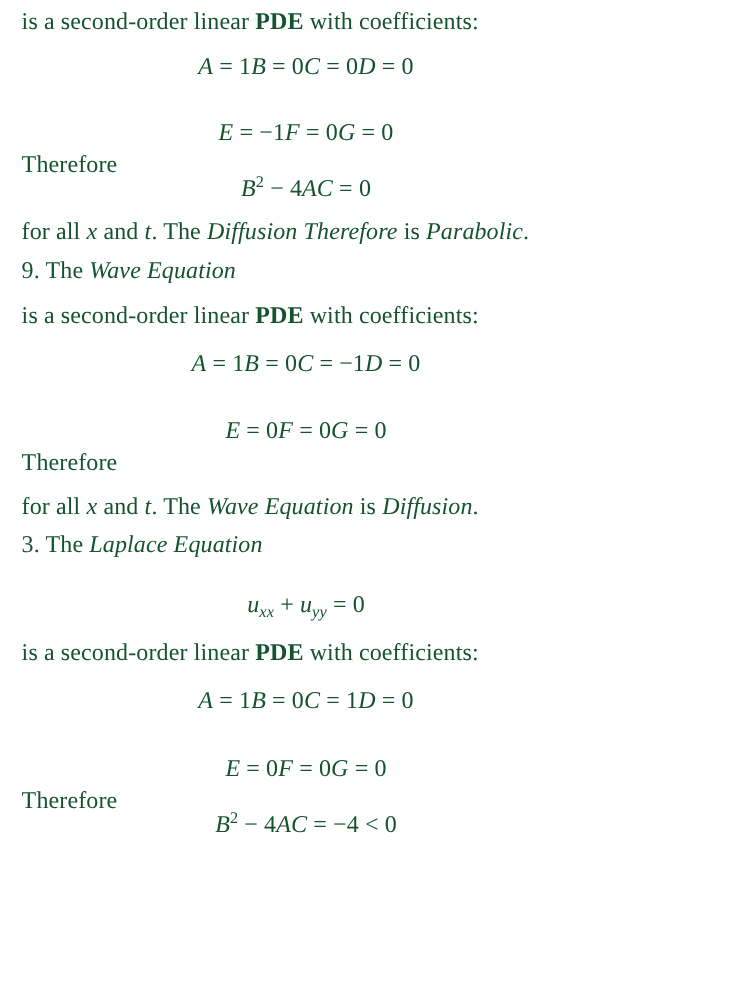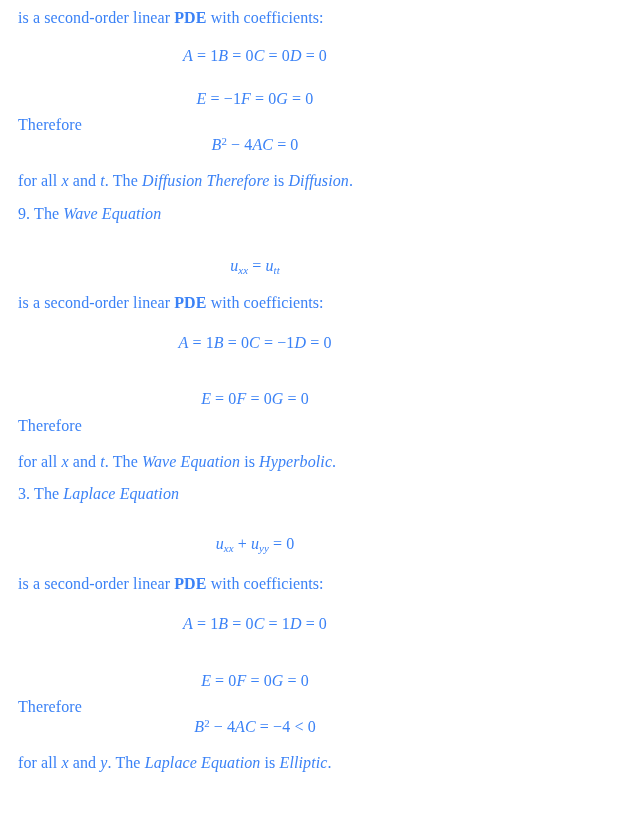--- a/index.html
+++ b/index.html
@@ -7,23 +7,23 @@
     padding: 0;
     background: #ffffff;
   }
   .doc {
     position: relative;
     width: 512px;
     height: 830px;
     box-sizing: border-box;
     padding: 8px 20px 0 18px;
     background: #ffffff;
-    color: #3b82f6;
+    color: #14532d;
     font-family: "Liberation Serif", "DejaVu Serif", serif;
-    font-size: 16px;
+    font-size: 20px;
     letter-spacing: 0.1px;
     overflow: hidden;
   }
   .para {
     margin: 0;
     line-height: 20px;
     text-align: left;
   }
   .disp {
     margin: 0;
@@ -43,21 +43,21 @@
     vertical-align: -0.28em;
     font-style: italic;
   }
   .msup {
     font-size: 0.68em;
     line-height: 0;
     vertical-align: 0.5em;
     font-style: normal;
   }
   .mt18 { margin-top: 18px; }
-  .mt35 { margin-top: 23px; }
+  .mt35 { margin-top: 35px; }
   .mt6  { margin-top: 6px; }
   .mt0  { margin-top: 0; }
   .mt16 { margin-top: 16px; }
   .mt13 { margin-top: 13px; }
   .mt32 { margin-top: 32px; }
   .mt17 { margin-top: 17px; }
   .mt20 { margin-top: 20px; }
   .mt36 { margin-top: 36px; }
   .mt7  { margin-top: 7px; }
   .mt12 { margin-top: 12px; }
@@ -82,47 +82,46 @@
     <div class="disp coeff-row mt35">
       <span><span class="it">E</span><span> = −1</span></span>
       <span><span class="it">F</span><span> = 0</span></span>
       <span><span class="it">G</span><span> = 0</span></span>
     </div>
 
     <p class="para mt6">Therefore</p>
 
     <div class="disp mt0"><span class="it">B</span><span class="msup">2</span><span> − 4</span><span class="it">AC</span><span> = 0</span></div>
 
-    <p class="para mt16"><span>for all </span><span class="it">x</span><span> and </span><span class="it">t</span><span>. The </span><span class="it">Diffusion Therefore</span><span> is </span><span class="it">Diffusion</span><span>.</span></p>
+    <p class="para mt16"><span>for all </span><span class="it">x</span><span> and </span><span class="it">t</span><span>. The </span><span class="it">Diffusion Therefore</span><span> is </span><span class="it">Parabolic</span><span>.</span></p>
   </section>
 
   <section>
     <p class="para mt13"><span>9. The </span><span class="it">Wave Equation</span></p>
 
-    <div class="disp mt32"><span class="it">u</span><span class="msub">xx</span><span> = </span><span class="it">u</span><span class="msub">tt</span><span></span></div>
 
     <p class="para mt17"><span>is a second-order linear </span><span class="bd">PDE</span><span> with coefficients:</span></p>
 
     <div class="disp coeff-row mt20">
       <span><span class="it">A</span><span> = 1</span></span>
       <span><span class="it">B</span><span> = 0</span></span>
       <span><span class="it">C</span><span> = −1</span></span>
       <span><span class="it">D</span><span> = 0</span></span>
     </div>
 
     <div class="disp coeff-row mt36">
       <span><span class="it">E</span><span> = 0</span></span>
       <span><span class="it">F</span><span> = 0</span></span>
       <span><span class="it">G</span><span> = 0</span></span>
     </div>
 
     <p class="para mt7">Therefore</p>
 
 
-    <p class="para mt16"><span>for all </span><span class="it">x</span><span> and </span><span class="it">t</span><span>. The </span><span class="it">Wave Equation</span><span> is </span><span class="it">Hyperbolic</span><span>.</span></p>
+    <p class="para mt16"><span>for all </span><span class="it">x</span><span> and </span><span class="it">t</span><span>. The </span><span class="it">Wave Equation</span><span> is </span><span class="it">Diffusion</span><span>.</span></p>
   </section>
 
   <section>
     <p class="para mt12"><span>3. The </span><span class="it">Laplace Equation</span></p>
 
     <div class="disp mt30"><span class="it">u</span><span class="msub">xx</span><span> + </span><span class="it">u</span><span class="msub">yy</span><span> = 0</span></div>
 
     <p class="para mt20"><span>is a second-order linear </span><span class="bd">PDE</span><span> with coefficients:</span></p>
 
     <div class="disp coeff-row mt20">
@@ -135,16 +134,15 @@
     <div class="disp coeff-row mt37">
       <span><span class="it">E</span><span> = 0</span></span>
       <span><span class="it">F</span><span> = 0</span></span>
       <span><span class="it">G</span><span> = 0</span></span>
     </div>
 
     <p class="para mt6">Therefore</p>
 
     <div class="disp mt0"><span class="it">B</span><span class="msup">2</span><span> − 4</span><span class="it">AC</span><span> = −4 &lt; 0</span></div>
 
-    <p class="para mt16"><span>for all </span><span class="it">x</span><span> and </span><span class="it">y</span><span>. The </span><span class="it">Laplace Equation</span><span> is </span><span class="it">Elliptic</span><span>.</span></p>
   </section>
 
 </div>
 
 </body></html>

